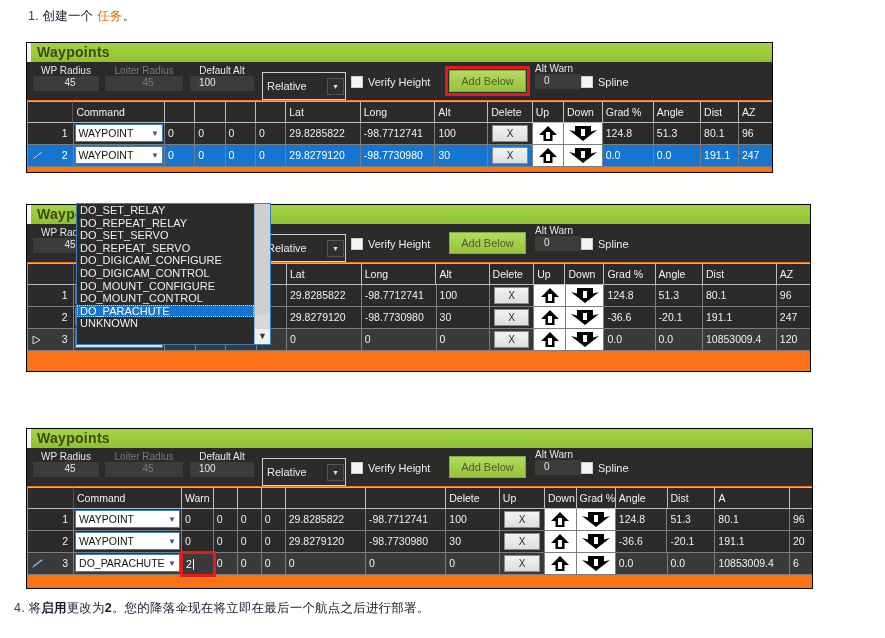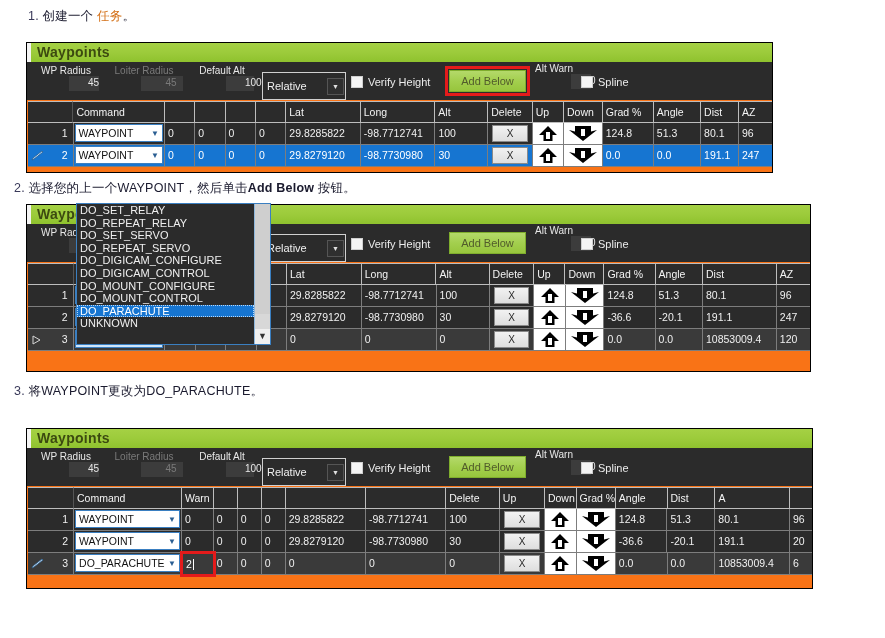--- a/index.html
+++ b/index.html
@@ -56,23 +56,22 @@
   }
   .fld .lbl { display: block; white-space: nowrap; }
   .fld .box {
     display: block;
     background: #3c3c3c;
     border: 1px solid #3c3c3c;
     color: #e8e8e8;
     height: 15px;
     line-height: 12px;
     text-align: left;
-    padding-left: 18px;
+    padding-left: 8px;
     font-size: 10px;
-    margin-left: 36px;
   }
   .fld.dim .lbl, .fld.dim .box { color: #7a7a7a; }
 
   .combo {
     position: absolute;
     background: #2b2b2b;
     border: 1px solid #d0d0d0;
     height: 28px;
     display: flex;
     align-items: center;
@@ -371,24 +370,20 @@
             </svg>
           </div>
           <div class="gcell" style="width:54px">0.0</div>
           <div class="gcell" style="width:50px">0.0</div>
           <div class="gcell" style="width:40px">191.1</div>
           <div class="gcell" style="width:36px">247</div>
         </div>
       </div>
   </div>
 
-  <div class="step" style="left:14px; top:180px;">
-    <span class="num">2.</span>
-    <span>选择您的上一个WAYPOINT，然后单击</span><b>Add Below</b><span> 按钮。</span>
-  </div>
 
   <div class="wp-panel" style="left:26px; top:204px; width:785px; height:168px;">
     <div class="wp-title">Waypoints</div>
     <div class="wp-toolbar">
       <div class="fld" style="left:6px; top:3px; width:66px;">
         <span class="lbl">WP Radius</span>
         <span class="box" style="text-align:center">45</span>
       </div>
       <div class="fld dim" style="left:78px; top:3px; width:78px;">
         <span class="lbl">Loiter Radius</span>
@@ -557,24 +552,20 @@
         <div class="it">DO_MOUNT_CONTROL</div>
         <div class="it on">DO_PARACHUTE</div>
         <div class="it">UNKNOWN</div>
       </div>
     <div class="sb">
       <div class="thumb" style="height:110px;"></div>
       <div class="dn">▼</div>
     </div>
   </div>
 
-  <div class="step" style="left:14px; top:383px;">
-    <span class="num">3.</span>
-    <span>将WAYPOINT更改为DO_PARACHUTE。</span>
-  </div>
 
   <div class="wp-panel" style="left:26px; top:428px; width:787px; height:161px;">
     <div class="wp-title">Waypoints</div>
     <div class="wp-toolbar">
       <div class="fld" style="left:6px; top:3px; width:66px;">
         <span class="lbl">WP Radius</span>
         <span class="box" style="text-align:center">45</span>
       </div>
       <div class="fld dim" style="left:78px; top:3px; width:78px;">
         <span class="lbl">Loiter Radius</span>
@@ -724,14 +715,18 @@
             </svg>
           </div>
           <div class="gcell" style="width:54px">0.0</div>
           <div class="gcell" style="width:50px">0.0</div>
           <div class="gcell" style="width:78px">10853009.4</div>
           <div class="gcell" style="width:24px">6</div>
         </div>
       </div>
   </div>
 
+  <div class="step" style="left:14px; top:600px;">
+    <span class="num">4.</span>
+    <span>将</span><b>启用</b><span>更改为</span><b>2</b><span>。您的降落伞现在将立即在最后一个航点之后进行部署。</span>
+  </div>
 
 </div>
 
 </body></html>

